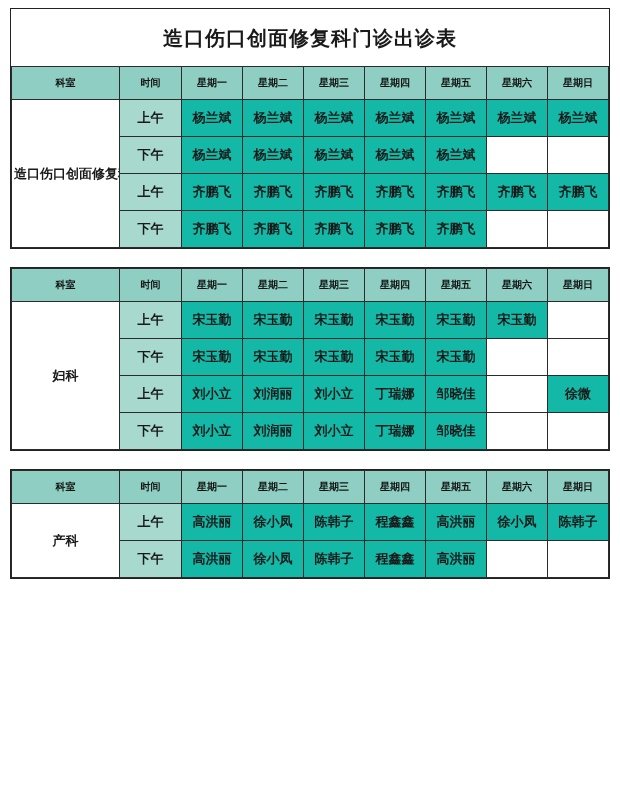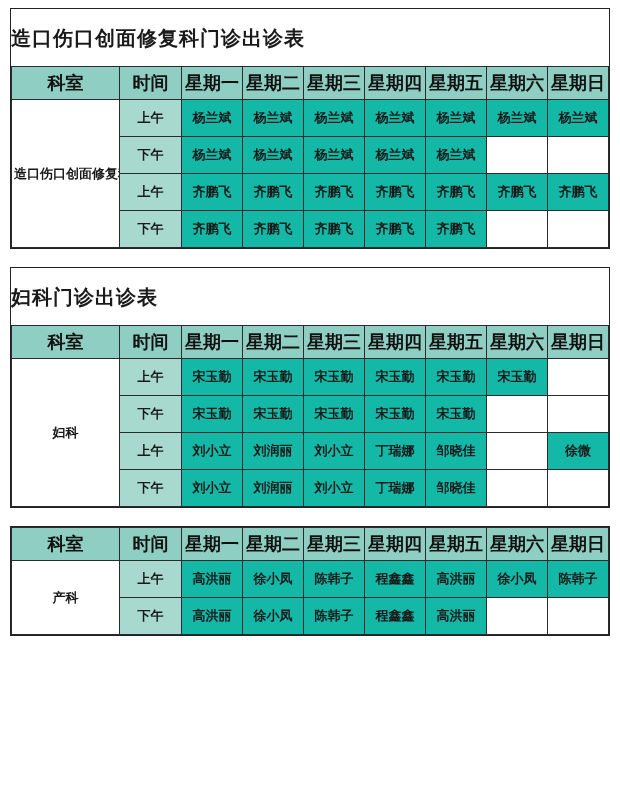--- a/index.html
+++ b/index.html
@@ -19,20 +19,21 @@
     box-sizing: border-box;
     padding: 8px 10px 0 10px;
   }
   .card {
     border: 1px solid #222222;
     box-sizing: border-box;
     margin-bottom: 18px;
     background: #ffffff;
   }
   .card-title {
+    text-align: center;
     font-size: 20px;
     font-weight: bold;
     letter-spacing: 1px;
     padding: 16px 0 14px 0;
     font-family: "Liberation Serif", "DejaVu Serif", serif;
   }
   table.sched {
     border-collapse: collapse;
     width: 100%;
     table-layout: fixed;
@@ -44,21 +45,21 @@
     vertical-align: middle;
     font-size: 13px;
     font-weight: bold;
     padding: 0 2px;
     overflow: hidden;
     white-space: nowrap;
   }
   table.sched thead th {
     background: #8fcfc3;
     color: #111111;
-    font-size: 18px;
+    font-size: 10px;
     height: 32px;
   }
   td.dept {
     background: #ffffff;
     font-size: 13.5px;
     line-height: 18px;
     white-space: normal;
   }
   td.period {
     background: #a7d9cf;
@@ -149,21 +150,20 @@
           <td class="name">齐鹏飞</td>
           <td class="name">齐鹏飞</td>
           <td class="empty"></td>
           <td class="empty"></td>
         </tr>
       </tbody>
     </table>
   </div>
 
   <div class="card">
-    <div class="card-title">妇科门诊出诊表</div>
     <table class="sched">
       <colgroup>
         <col class="c-dept">
           <col class="c-period">
         <col class="c-day">
           <col class="c-day">
           <col class="c-day">
           <col class="c-day">
           <col class="c-day">
           <col class="c-day">

